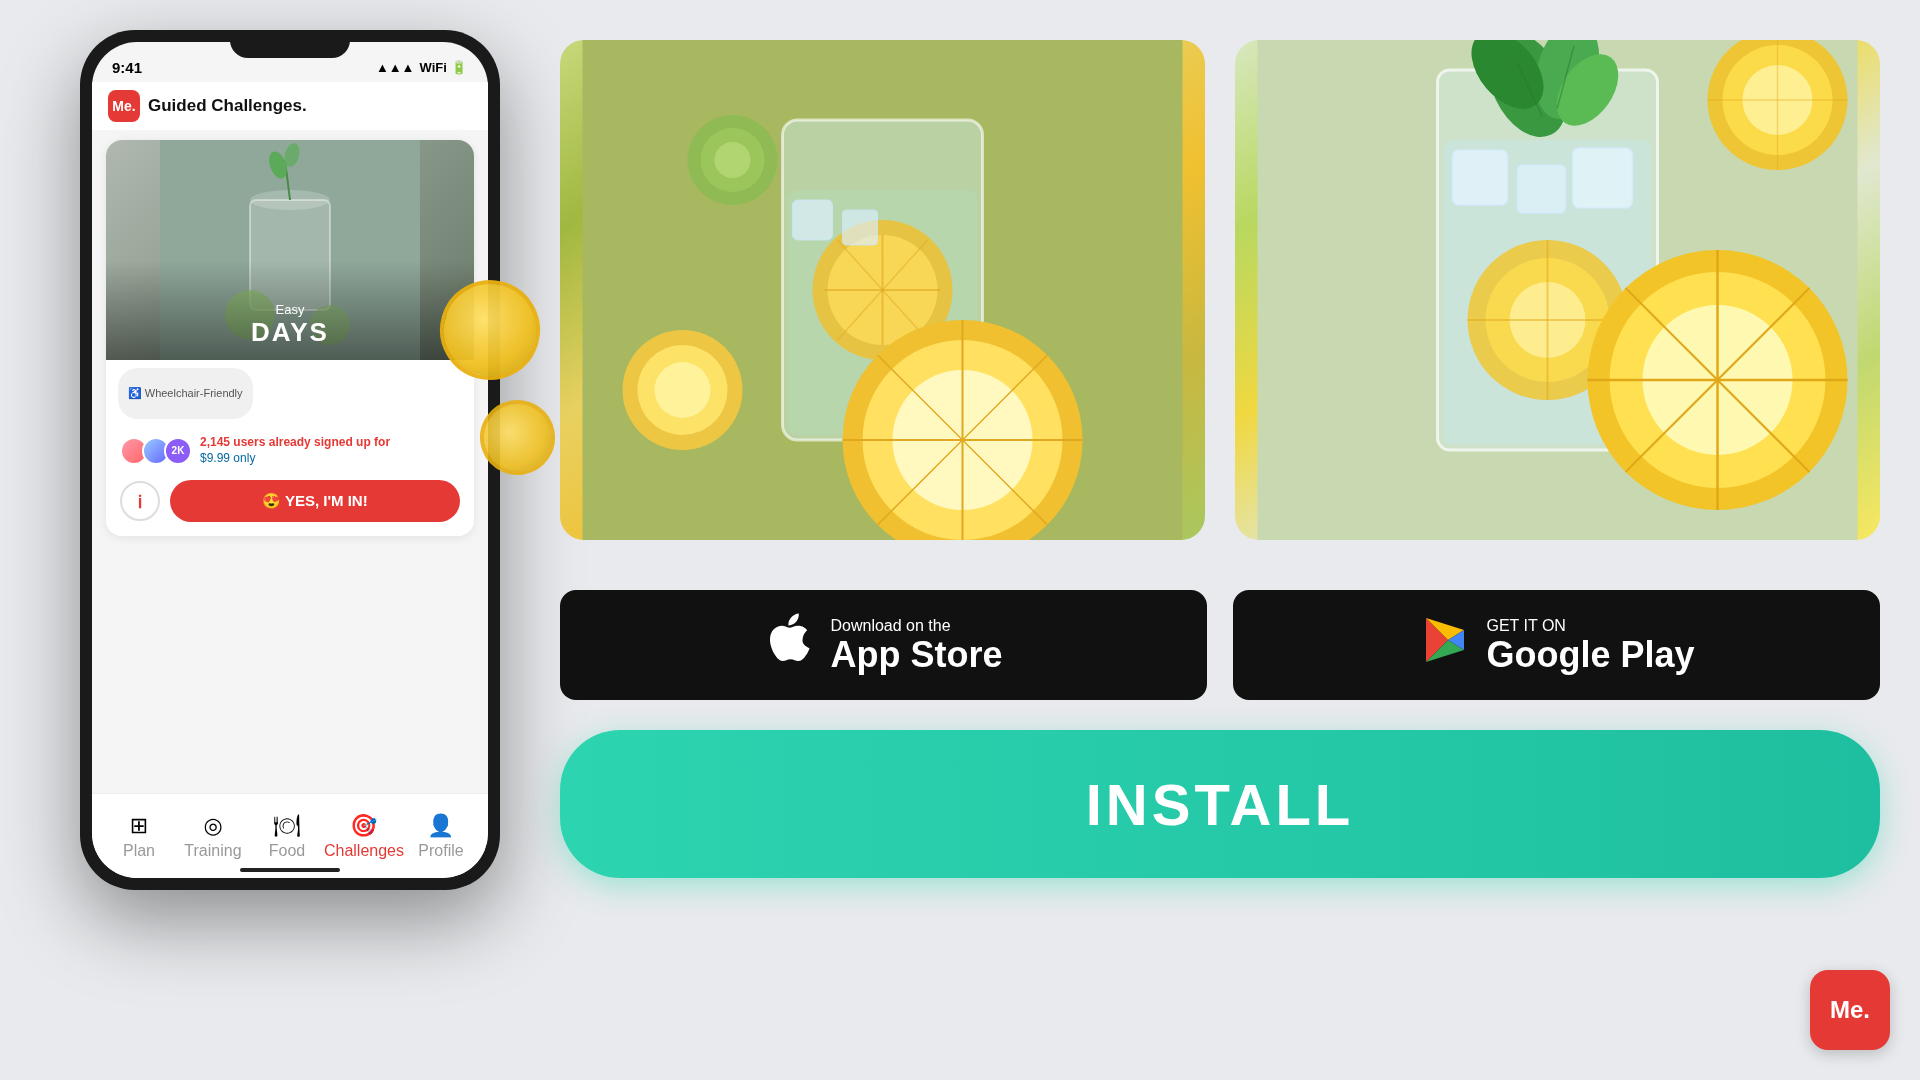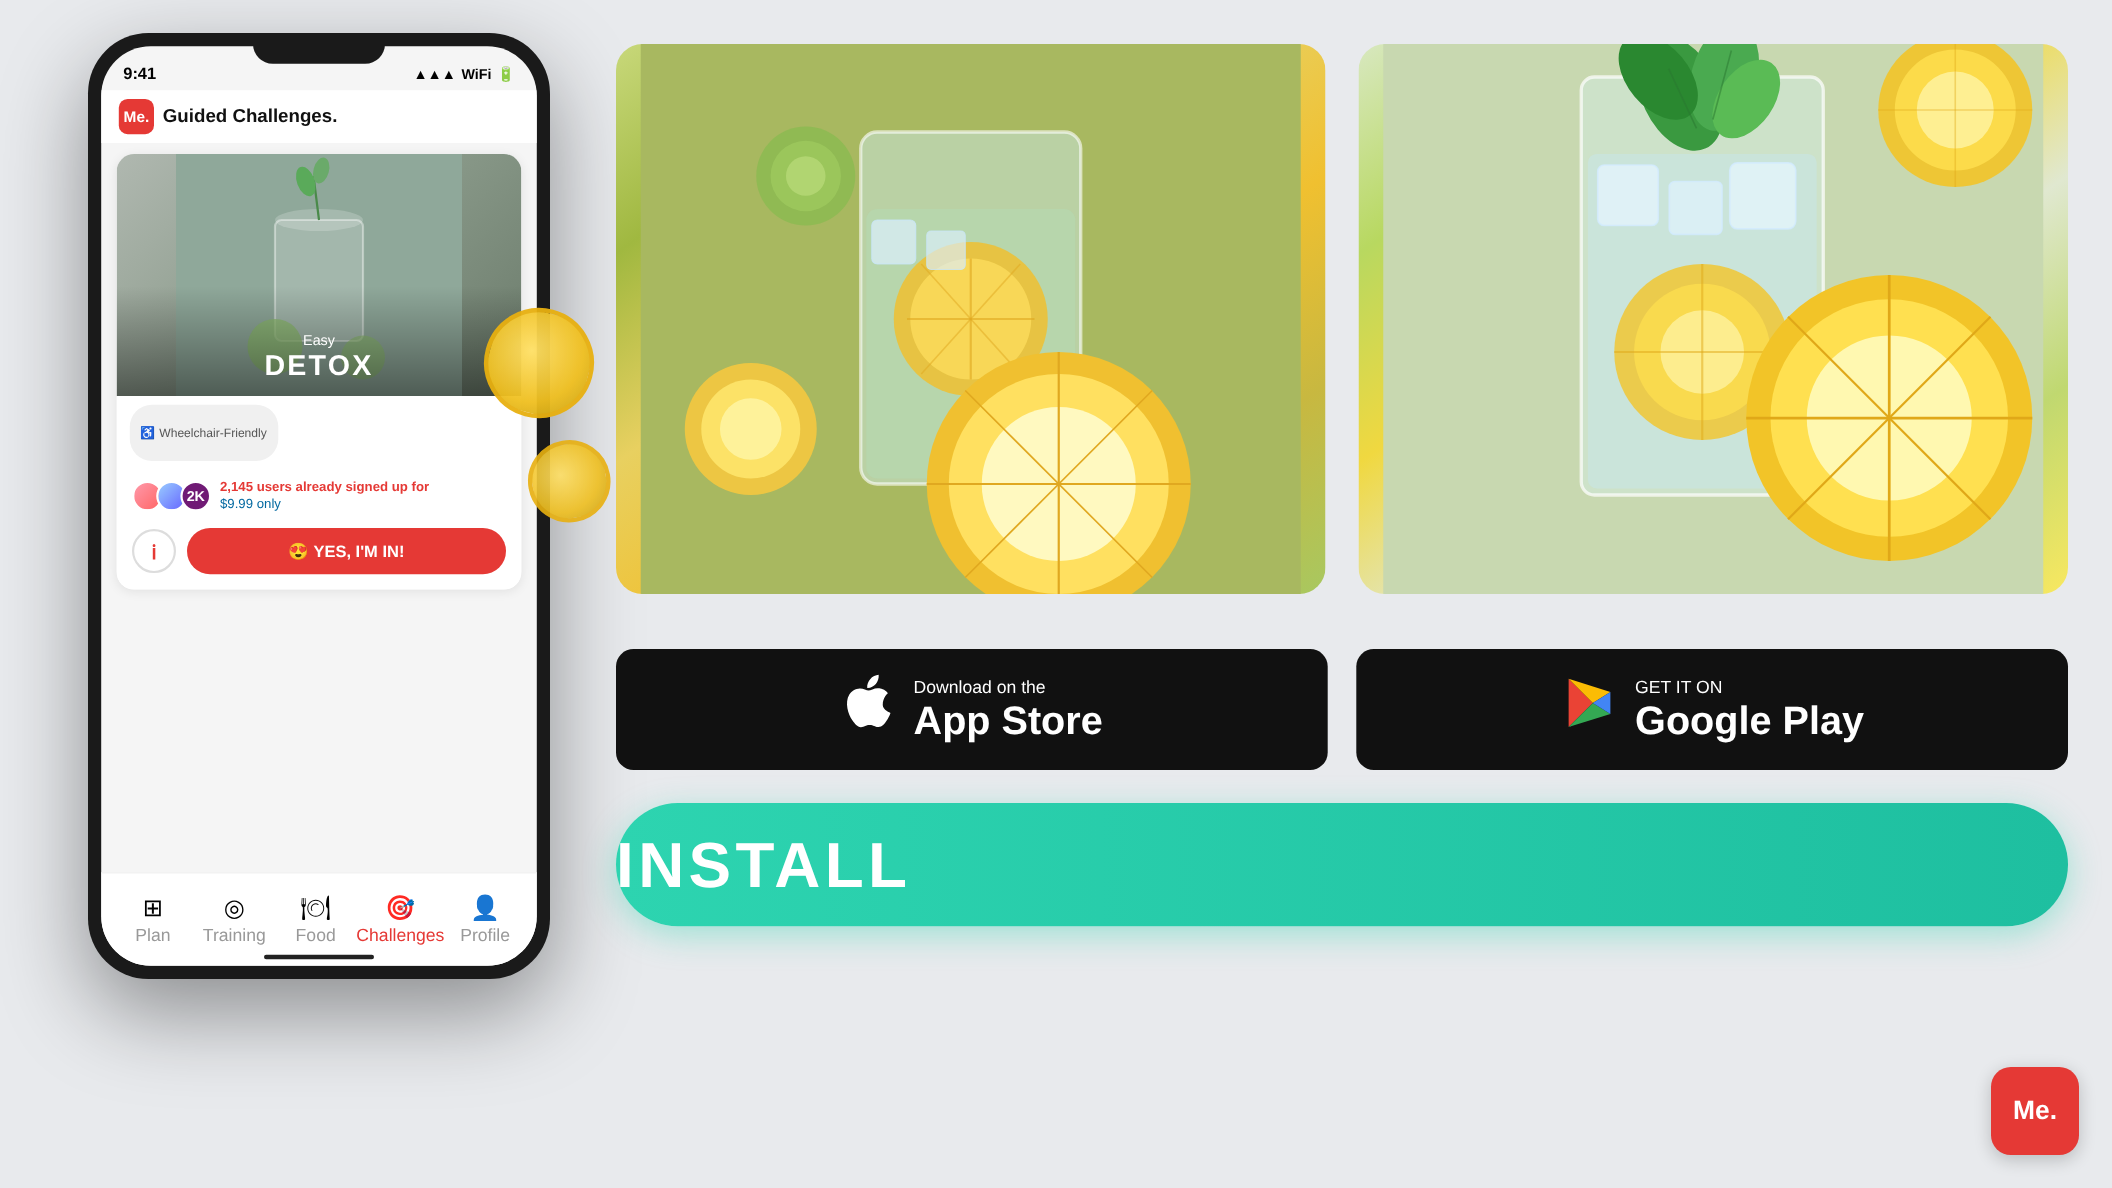--- a/index.html
+++ b/index.html
@@ -158,23 +158,23 @@
       background: #ccc;
       overflow: hidden;
     }
     .avatar:first-child { margin-left: 0; }
     .avatar-a { background: linear-gradient(135deg, #f9a, #f66); }
     .avatar-b { background: linear-gradient(135deg, #9cf, #66f); }
     .avatar-count {
       width: 28px; height: 28px;
       border-radius: 50%;
       border: 2px solid #fff;
-      background: #701a75;
-      color: #fff;
-      font-size: 13px;
+      background: #8b5cf6;
+      color: #fff;
+      font-size: 10px;
       font-weight: 700;
       display: flex; align-items: center; justify-content: center;
       margin-left: -6px;
     }
     .users-text { font-size: 12px; color: #555; line-height: 1.3; }
     .users-text span { color: #e53935; font-weight: 700; }
 
     .action-row {
       display: flex;
       align-items: center;
@@ -297,26 +297,26 @@
       text-decoration: none;
     }
     .store-icon { font-size: 48px; }
     .store-text { color: #fff; }
     .store-small { font-size: 16px; font-weight: 400; display: block; margin-bottom: 2px; }
     .store-big { font-size: 36px; font-weight: 700; display: block; line-height: 1; }
 
     
     .install-btn {
       width: 100%;
-      height: 112px;
+      height: 148px;
       background: linear-gradient(90deg, #2dd4b0, #1ebfa0);
       border-radius: 60px;
       display: flex;
       align-items: center;
-      justify-content: flex-start;
+      justify-content: center;
       cursor: pointer;
       box-shadow: 0 8px 30px rgba(45,212,176,0.4);
     }
     .install-text {
       color: #fff;
       font-size: 58px;
       font-weight: 900;
       letter-spacing: 4px;
     }
 
@@ -379,21 +379,21 @@
             <circle cx="90" cy="175" r="25" fill="#8aba6a" opacity="0.7"></circle>
             <circle cx="170" cy="185" r="20" fill="#8aba6a" opacity="0.6"></circle>
 
             <line x1="130" y1="60" x2="125" y2="20" stroke="#4a8a4a" stroke-width="2"></line>
             <ellipse cx="118" cy="25" rx="8" ry="14" fill="#5aaa5a" transform="rotate(-20 118 25)"></ellipse>
             <ellipse cx="132" cy="15" rx="7" ry="12" fill="#6aaa6a" transform="rotate(15 132 15)"></ellipse>
           </svg>
           <div class="card-image-overlay"></div>
           <div class="card-text-overlay">
             <div class="card-easy">Easy</div>
-            <div class="card-detox">DETOX</div>
+            <div class="card-detox">DAYS</div>
           </div>
         </div>
         <div class="badge-row">
           <span class="wheelchair-badge">♿ Wheelchair-Friendly</span>
         </div>
         <div class="card-info">
           <div class="users-row">
             <div class="avatar-stack">
               <div class="avatar avatar-a"></div>
               <div class="avatar avatar-b"></div>

